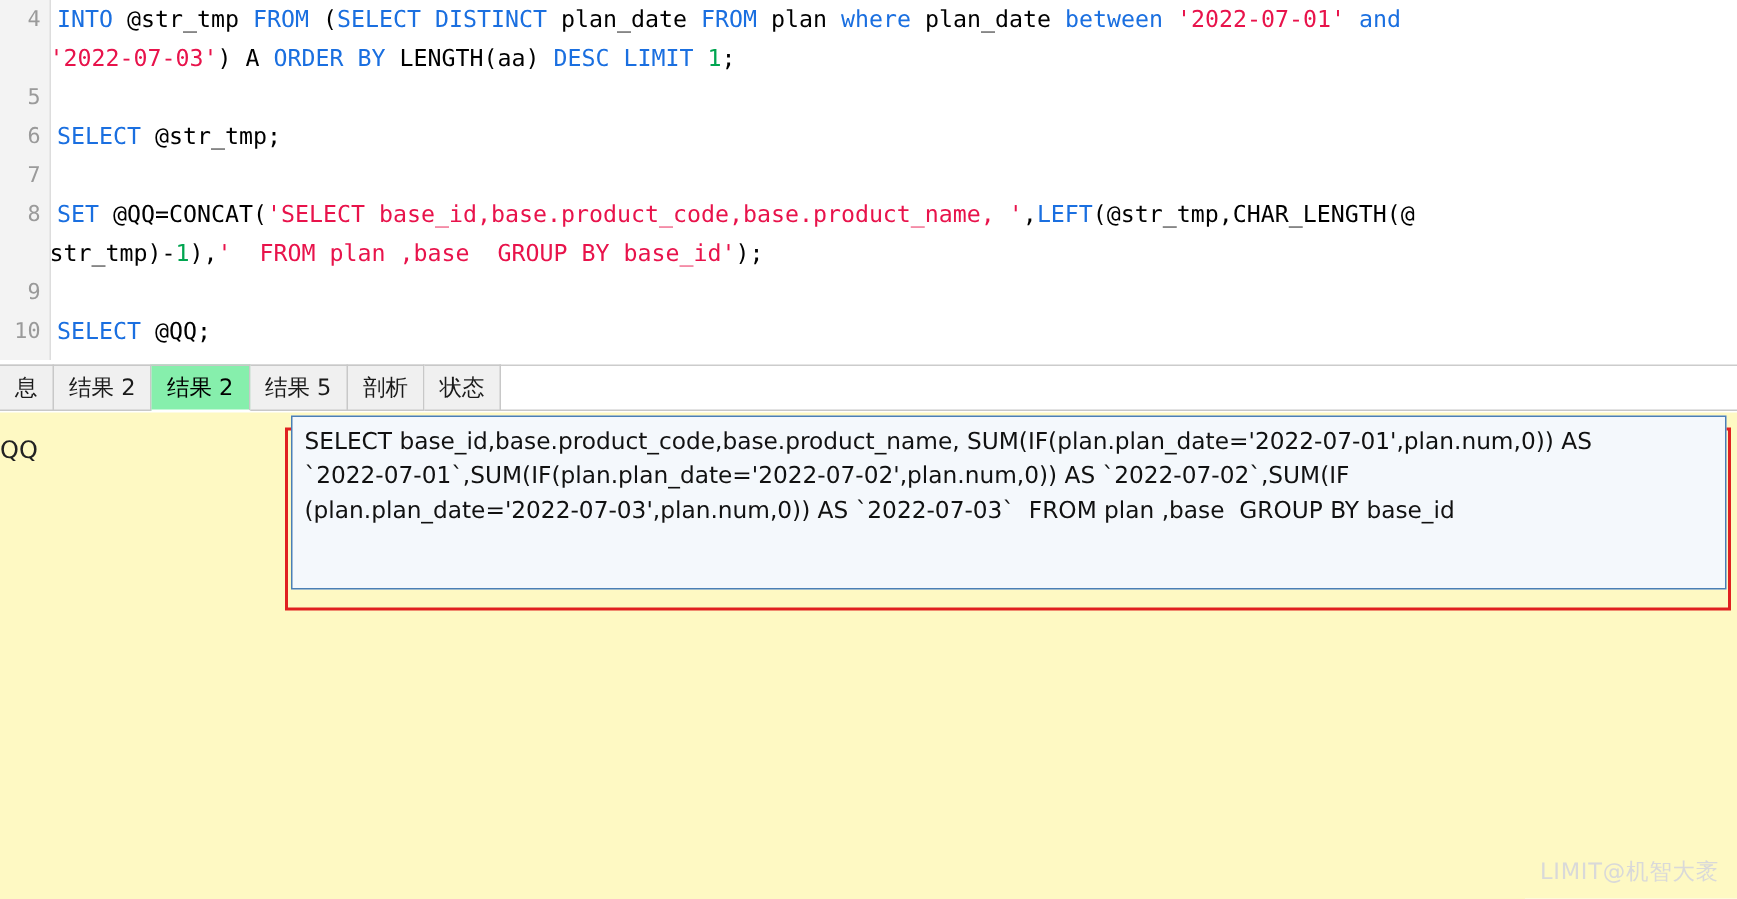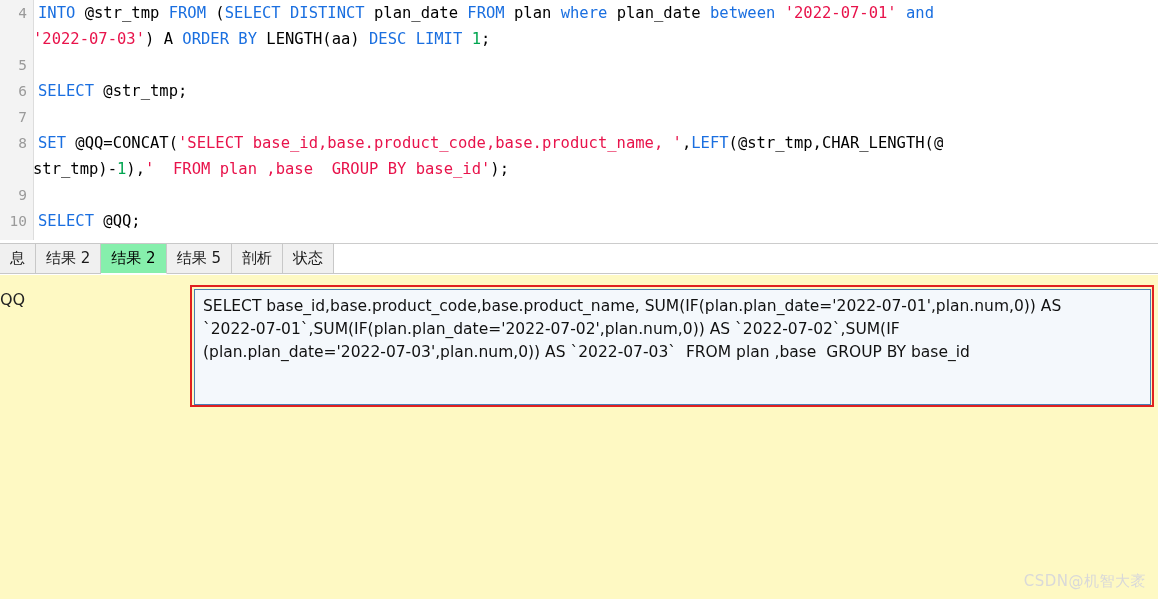--- a/index.html
+++ b/index.html
@@ -149,21 +149,21 @@
     width: 964px;
     height: 122px;
     border: 2px solid #e02020;
     box-sizing: border-box;
     background: transparent;
   }
   
   .valuecell {
     position: absolute;
     left: 194px;
-    top: 14px;
+    top: 2px;
     width: 957px;
     height: 116px;
     border: 1px solid #4a7fb5;
     box-sizing: border-box;
     background: #f4f8fc;
     padding: 5px 8px 0 8px;
     font-family: "DejaVu Sans", "Liberation Sans", sans-serif;
     font-size: 15.5px;
     line-height: 23px;
     color: #111111;
@@ -217,13 +217,13 @@
       </div>
     </div>
 </div>
 
 <div class="result-area">
   <div class="col-header">QQ</div>
   <div class="redbox"></div>
   <div class="valuecell" id="value-cell"><span class="vline">SELECT base_id,base.product_code,base.product_name, SUM(IF(plan.plan_date='2022-07-01',plan.num,0)) AS</span><span class="vline">`2022-07-01`,SUM(IF(plan.plan_date='2022-07-02',plan.num,0)) AS `2022-07-02`,SUM(IF</span><span class="vline">(plan.plan_date='2022-07-03',plan.num,0)) AS `2022-07-03`  FROM plan ,base  GROUP BY base_id</span></div>
 </div>
 
-<div class="watermark">CSDN@机智大袤</div>
+<div class="watermark">LIMIT@机智大袤</div>
 
 </body></html>

